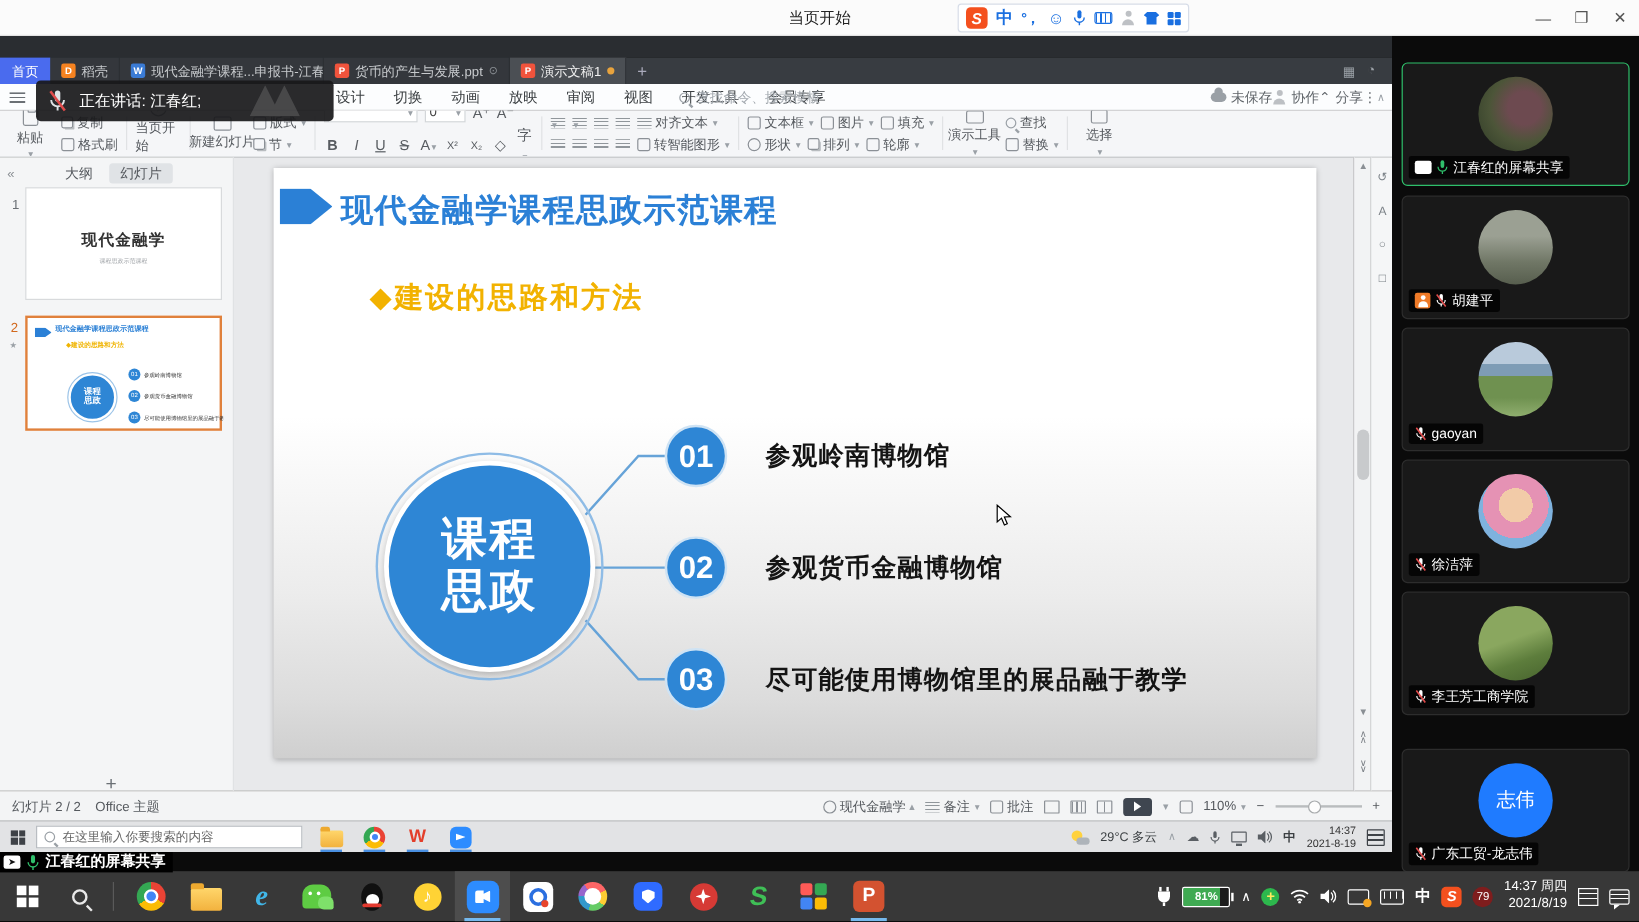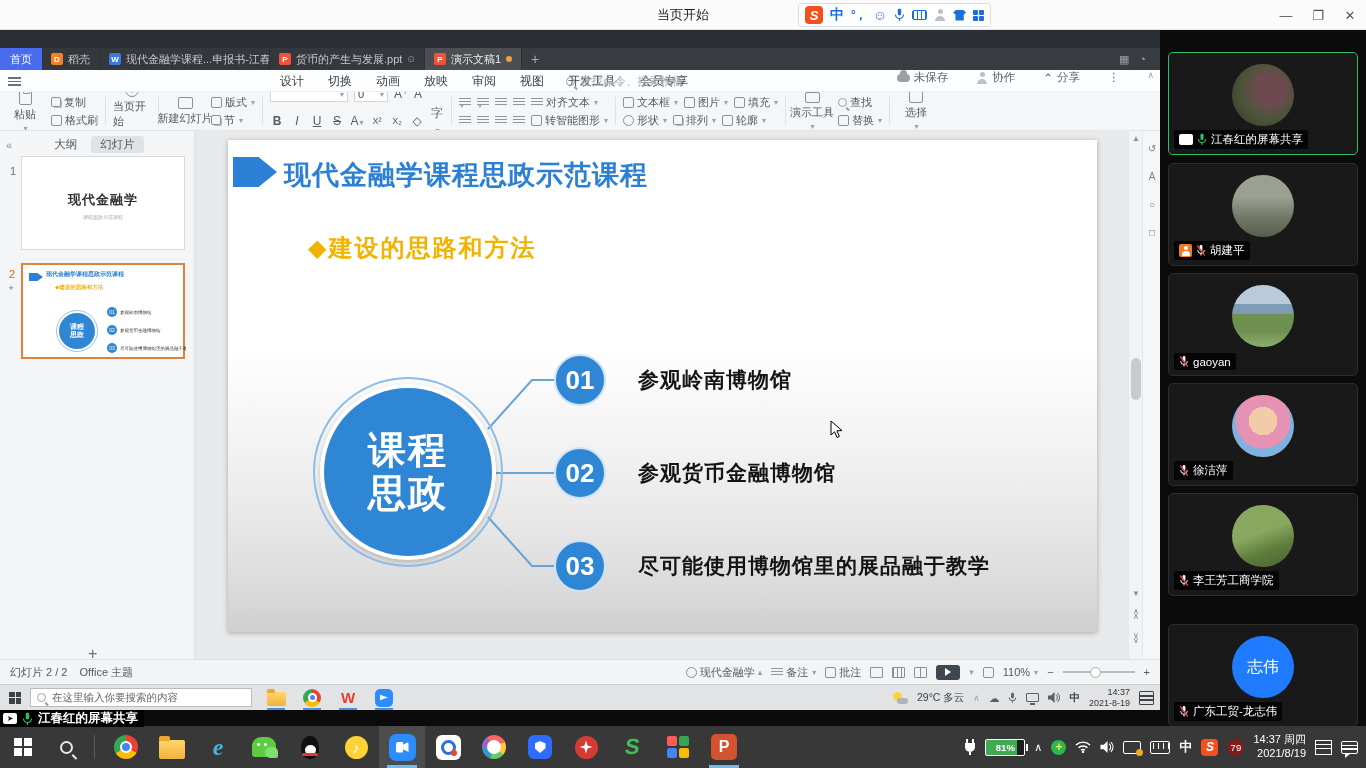--- a/index.html
+++ b/index.html
@@ -35,21 +35,21 @@
   .tb-ic.w{background:#3a7bd5}.tb-ic.p{background:#f0533c}.tb-ic.d{background:#f58220}
   .tb-pin{color:#8b9095;font-size:9px}
   .tb-dot{width:6px;height:6px;border-radius:50%;background:#e8a33d;flex:none}
   .tb-plus{width:26px;display:flex;align-items:center;justify-content:center;color:#aab;font-size:14px}
   .tb-right{margin-left:auto;display:flex;align-items:center;gap:10px;padding-right:14px;color:#9aa0a6;font-size:11px}
 
   .ribbon-tabs{position:absolute;left:0;top:70px;width:1160px;height:22px;background:#fcfdfe;border-bottom:1px solid #edeff1}
   .rt-menu{position:absolute;left:8px;top:7px;width:13px;height:9px;background:repeating-linear-gradient(#6b7075 0 1.5px,transparent 1.5px 3.5px)}
   .rt-list{position:absolute;left:280px;top:0;height:22px;display:flex;align-items:center;gap:24px;font-size:12px;color:#3c4043}
   .rt-search{position:absolute;left:566px;top:0;height:22px;display:flex;align-items:center;gap:5px;color:#a2a8ae;font-size:11.5px}
-  .racts{position:absolute;right:6px;top:0;height:22px;display:flex;align-items:flex-start;gap:28px;color:#5f6469;font-size:11.5px}
+  .racts{position:absolute;right:6px;top:0;height:22px;display:flex;align-items:center;gap:0;color:#5f6469;font-size:11.5px}
   .racts .ra{display:flex;align-items:center;gap:4px}
   .mag{width:9px;height:9px;border:1.5px solid #9aa0a6;border-radius:50%;position:relative;display:inline-block}
   .mag::after{content:"";position:absolute;left:8px;top:8px;width:4px;height:1.5px;background:#9aa0a6;transform:rotate(45deg);transform-origin:0 0}
   .cloud-ic{width:13px;height:8px;background:#9aa0a6;border-radius:6px;position:relative}
   .cloud-ic::before{content:"";position:absolute;left:3px;top:-4px;width:7px;height:7px;border-radius:50%;background:#9aa0a6}
 
   .ribbon-main{position:absolute;left:0;top:92px;width:1160px;height:39px;background:#f5f6f8;border-bottom:1px solid #e2e4e6;display:flex;align-items:center;padding:0 6px;gap:7px;font-size:11px;color:#55595e;overflow:hidden}
   .rsep{width:1px;height:28px;background:#e0e2e4;flex:none}
   .rcol{display:flex;flex-direction:column;gap:3px;justify-content:center}
   .rrow{display:flex;align-items:center;gap:6px}
@@ -472,20 +472,33 @@
           <span>替换</span>
         </span>
     </div>
     <div class="rsep"></div>
     <div class="rbig dd">
         <span class="ic-sq" style="width:14px;height:12px"></span>
         <span>选择</span>
       </div>
   </div>
 
+  <div class="toast">
+    <svg class="micsvg" width="16" height="20" viewBox="0 0 12 14">
+        <rect x="4.3" y="0.5" width="3.4" height="7" rx="1.7" fill="#dfe3e6"></rect>
+        <path d="M2 6.5a4 4 0 0 0 8 0" stroke="#dfe3e6" fill="none" stroke-width="1.2"></path>
+        <line x1="6" y1="10.5" x2="6" y2="13" stroke="#dfe3e6" stroke-width="1.2"></line>
+        <line x1="1.5" y1="1" x2="10.5" y2="13" stroke="#e04b4b" stroke-width="1.6"></line>
+      </svg>
+    <span class="toast-txt">正在讲话: 江春红;</span>
+    <span class="wm">
+        <i></i>
+        <i></i>
+      </span>
+  </div>
 
   <div class="left-panel">
     <span class="lp-collapse">«</span>
     <div class="lp-tabs">
       <span class="lp-tab">大纲</span>
       <span class="lp-tab active">幻灯片</span>
     </div>
     <span class="lp-num" style="left:10px;top:34px">1</span>
     <div class="thumb thumb1">
       <div class="t1-title">现代金融学</div>

